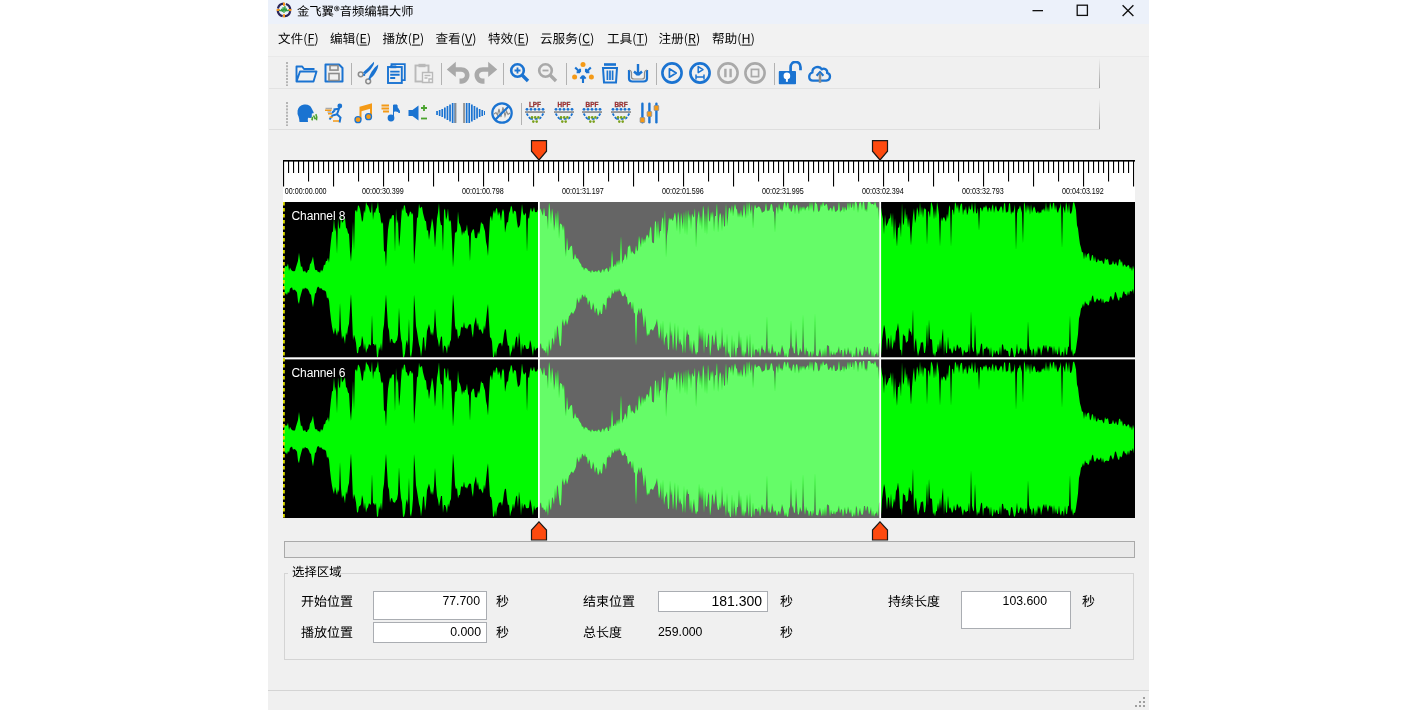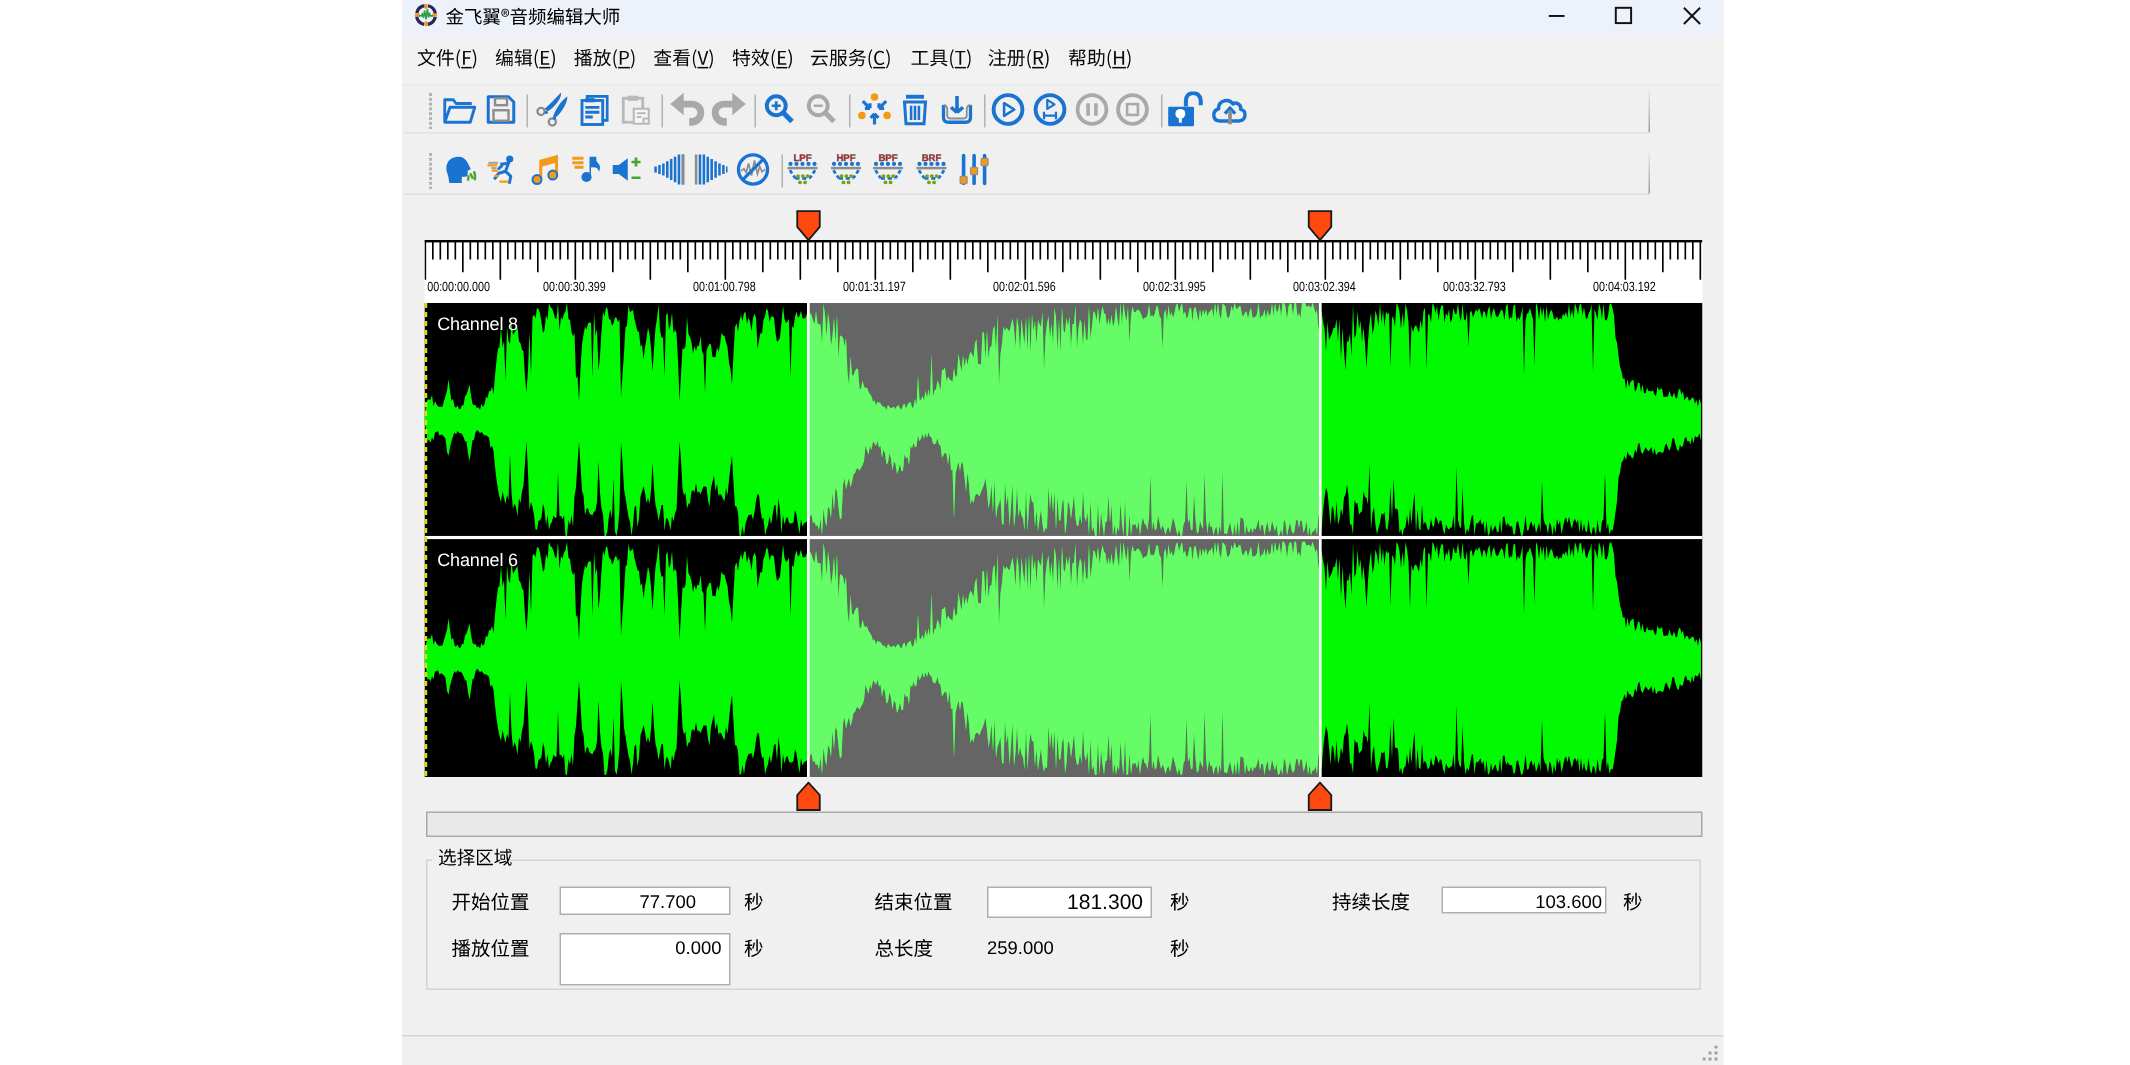--- a/index.html
+++ b/index.html
@@ -562,24 +562,24 @@
   </svg>
 <svg class="abs" style="left:1082px;top:592.5px" width="17" height="17" viewBox="0 0 17 17">
     <path transform="translate(0,13)" d="M6.4 -8.7C6.2 -7.3 5.9 -5.8 5.4 -4.8C5.6 -4.7 6.0 -4.5 6.2 -4.4C6.7 -5.4 7.1 -7.0 7.3 -8.5ZM10.1 -8.6C10.7 -7.5 11.3 -6.0 11.5 -5.0L12.4 -5.4C12.2 -6.3 11.6 -7.8 10.9 -8.9ZM10.9 -4.6C10.0 -2.0 7.9 -0.5 4.7 0.1C4.9 0.4 5.1 0.7 5.2 1.0C8.6 0.2 10.8 -1.5 11.8 -4.3ZM8.2 -10.9V-2.9H9.2V-10.9ZM4.8 -10.7C3.9 -10.3 2.1 -9.9 0.7 -9.7C0.8 -9.5 0.9 -9.2 1.0 -8.9C1.5 -9.0 2.1 -9.1 2.7 -9.2V-7.3H0.6V-6.3H2.6C2.1 -4.8 1.2 -3.2 0.4 -2.2C0.5 -2.0 0.8 -1.6 0.9 -1.3C1.5 -2.1 2.2 -3.4 2.7 -4.7V1.0H3.7V-5.0C4.1 -4.4 4.6 -3.6 4.8 -3.1L5.4 -3.9C5.2 -4.3 4.0 -5.7 3.7 -6.1V-6.3H5.5V-7.3H3.7V-9.4C4.3 -9.6 4.9 -9.8 5.4 -10.0Z" fill="#000"></path>
   </svg>
 <svg class="abs" style="left:496px;top:623.5px" width="17" height="17" viewBox="0 0 17 17">
     <path transform="translate(0,13)" d="M6.4 -8.7C6.2 -7.3 5.9 -5.8 5.4 -4.8C5.6 -4.7 6.0 -4.5 6.2 -4.4C6.7 -5.4 7.1 -7.0 7.3 -8.5ZM10.1 -8.6C10.7 -7.5 11.3 -6.0 11.5 -5.0L12.4 -5.4C12.2 -6.3 11.6 -7.8 10.9 -8.9ZM10.9 -4.6C10.0 -2.0 7.9 -0.5 4.7 0.1C4.9 0.4 5.1 0.7 5.2 1.0C8.6 0.2 10.8 -1.5 11.8 -4.3ZM8.2 -10.9V-2.9H9.2V-10.9ZM4.8 -10.7C3.9 -10.3 2.1 -9.9 0.7 -9.7C0.8 -9.5 0.9 -9.2 1.0 -8.9C1.5 -9.0 2.1 -9.1 2.7 -9.2V-7.3H0.6V-6.3H2.6C2.1 -4.8 1.2 -3.2 0.4 -2.2C0.5 -2.0 0.8 -1.6 0.9 -1.3C1.5 -2.1 2.2 -3.4 2.7 -4.7V1.0H3.7V-5.0C4.1 -4.4 4.6 -3.6 4.8 -3.1L5.4 -3.9C5.2 -4.3 4.0 -5.7 3.7 -6.1V-6.3H5.5V-7.3H3.7V-9.4C4.3 -9.6 4.9 -9.8 5.4 -10.0Z" fill="#000"></path>
   </svg>
 <svg class="abs" style="left:780px;top:623.5px" width="17" height="17" viewBox="0 0 17 17">
     <path transform="translate(0,13)" d="M6.4 -8.7C6.2 -7.3 5.9 -5.8 5.4 -4.8C5.6 -4.7 6.0 -4.5 6.2 -4.4C6.7 -5.4 7.1 -7.0 7.3 -8.5ZM10.1 -8.6C10.7 -7.5 11.3 -6.0 11.5 -5.0L12.4 -5.4C12.2 -6.3 11.6 -7.8 10.9 -8.9ZM10.9 -4.6C10.0 -2.0 7.9 -0.5 4.7 0.1C4.9 0.4 5.1 0.7 5.2 1.0C8.6 0.2 10.8 -1.5 11.8 -4.3ZM8.2 -10.9V-2.9H9.2V-10.9ZM4.8 -10.7C3.9 -10.3 2.1 -9.9 0.7 -9.7C0.8 -9.5 0.9 -9.2 1.0 -8.9C1.5 -9.0 2.1 -9.1 2.7 -9.2V-7.3H0.6V-6.3H2.6C2.1 -4.8 1.2 -3.2 0.4 -2.2C0.5 -2.0 0.8 -1.6 0.9 -1.3C1.5 -2.1 2.2 -3.4 2.7 -4.7V1.0H3.7V-5.0C4.1 -4.4 4.6 -3.6 4.8 -3.1L5.4 -3.9C5.2 -4.3 4.0 -5.7 3.7 -6.1V-6.3H5.5V-7.3H3.7V-9.4C4.3 -9.6 4.9 -9.8 5.4 -10.0Z" fill="#000"></path>
   </svg>
-<div class="abs" style="left:372.5px;top:591px;width:114.5px;height:19px;background:#fff;border:1px solid #aaadb2;font-size:12.3px;text-align:right;line-height:19.5px;padding-right:22px">77.700</div>
-<div class="abs" style="left:372.5px;top:622px;width:114.5px;height:35px;background:#fff;border:1px solid #aaadb2;font-size:12.3px;text-align:right;line-height:19.5px;padding-right:5px">0.000</div>
+<div class="abs" style="left:372.5px;top:591px;width:114.5px;height:29px;background:#fff;border:1px solid #aaadb2;font-size:12.3px;text-align:right;line-height:19.5px;padding-right:6px">77.700</div>
+<div class="abs" style="left:372.5px;top:622px;width:114.5px;height:21px;background:#fff;border:1px solid #aaadb2;font-size:12.3px;text-align:right;line-height:19.5px;padding-right:5px">0.000</div>
 <div class="abs" style="left:657.5px;top:591px;width:110.5px;height:21px;background:#fff;border:1px solid #aaadb2;font-size:14px;text-align:right;line-height:19.5px;padding-right:5px">181.300</div>
-<div class="abs" style="left:960.5px;top:591px;width:110.5px;height:18px;background:#fff;border:1px solid #aaadb2;font-size:12.3px;text-align:right;line-height:19.5px;padding-right:2px">103.600</div>
+<div class="abs" style="left:960.5px;top:591px;width:110.5px;height:38px;background:#fff;border:1px solid #aaadb2;font-size:12.3px;text-align:right;line-height:19.5px;padding-right:23px">103.600</div>
 <div class="abs" style="left:658px;top:622px;width:110px;height:21px;font-size:12.3px;text-align:left;line-height:21px;padding-right:5px">259.000</div>
 <div class="abs" style="left:268px;top:690px;width:881px;height:1px;background:#d4d4d4"></div>
 <svg class="abs" style="left:1135px;top:697px" width="11" height="11" viewBox="0 0 11 11">
     <rect x="8" y="0" width="2" height="2" fill="#9f9f9f"></rect>
     <rect x="8" y="4" width="2" height="2" fill="#9f9f9f"></rect>
     <rect x="8" y="8" width="2" height="2" fill="#9f9f9f"></rect>
     <rect x="4" y="4" width="2" height="2" fill="#9f9f9f"></rect>
     <rect x="4" y="8" width="2" height="2" fill="#9f9f9f"></rect>
     <rect x="0" y="8" width="2" height="2" fill="#9f9f9f"></rect>
   </svg>

